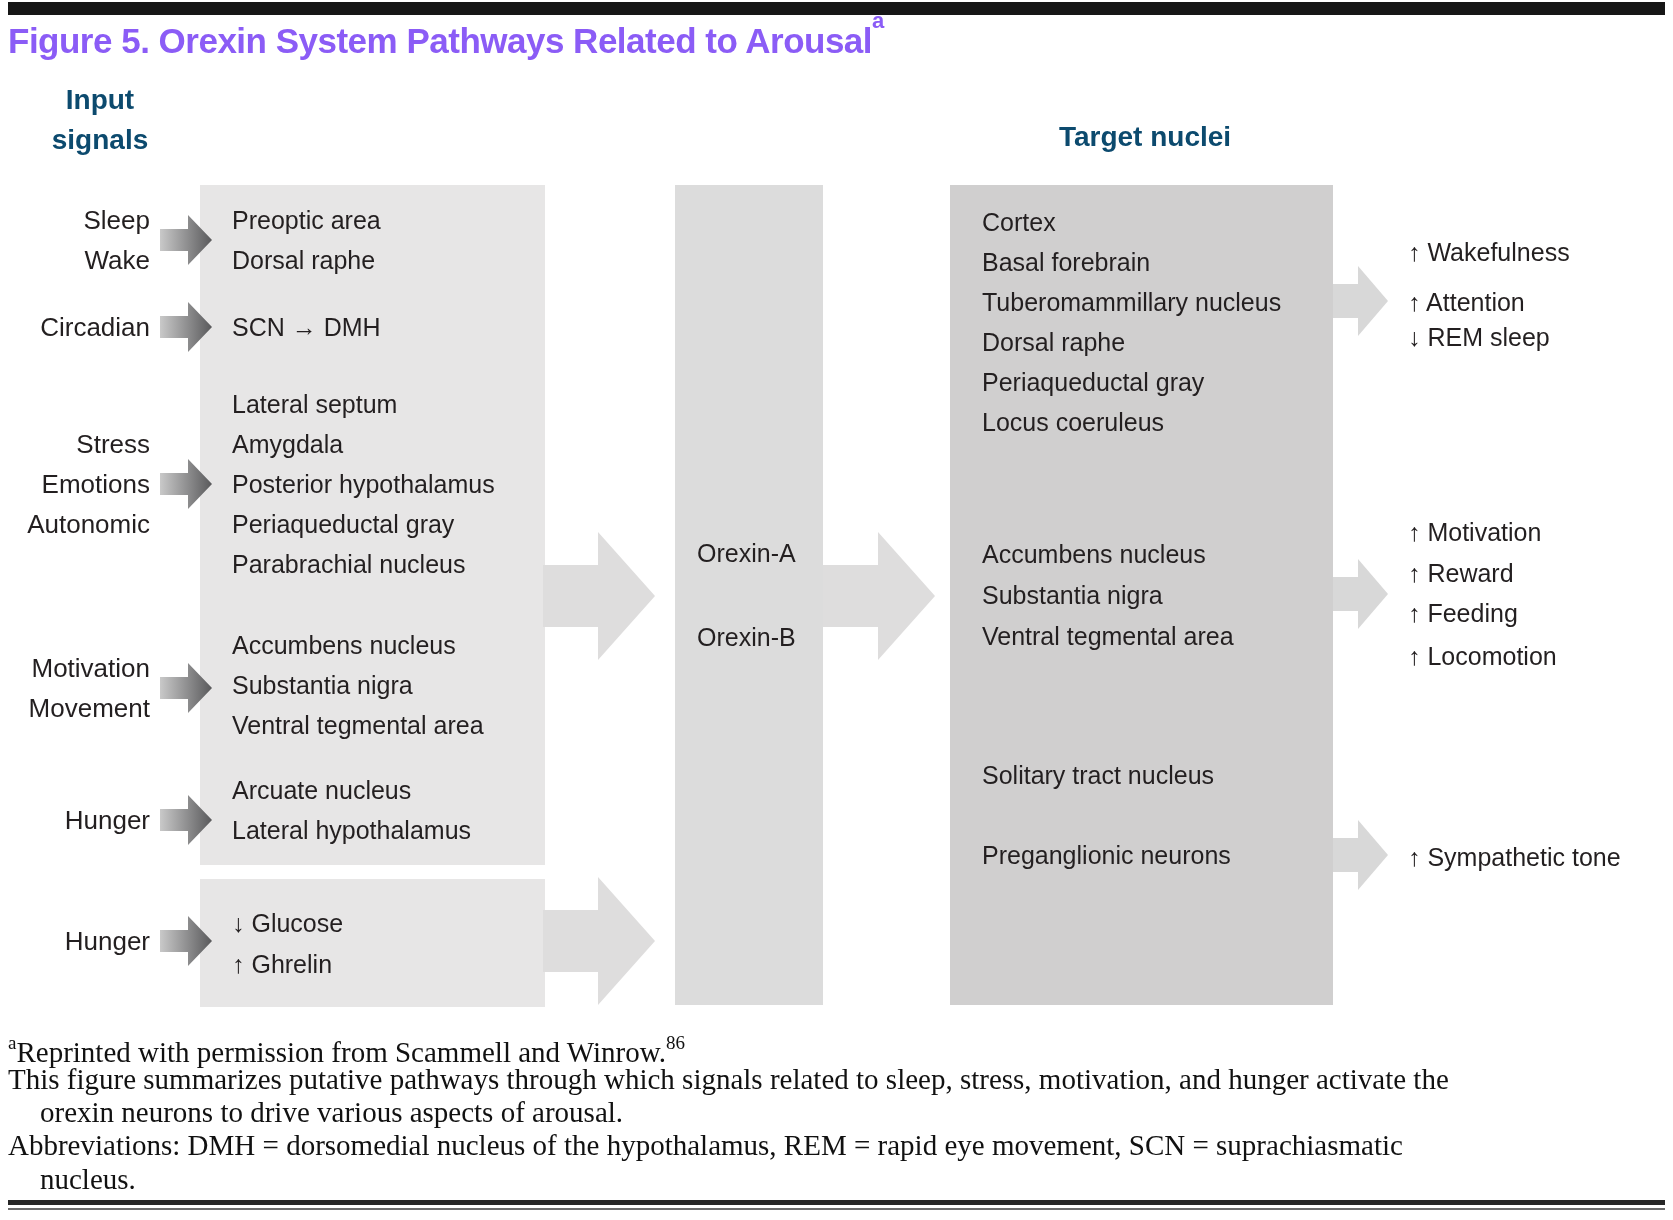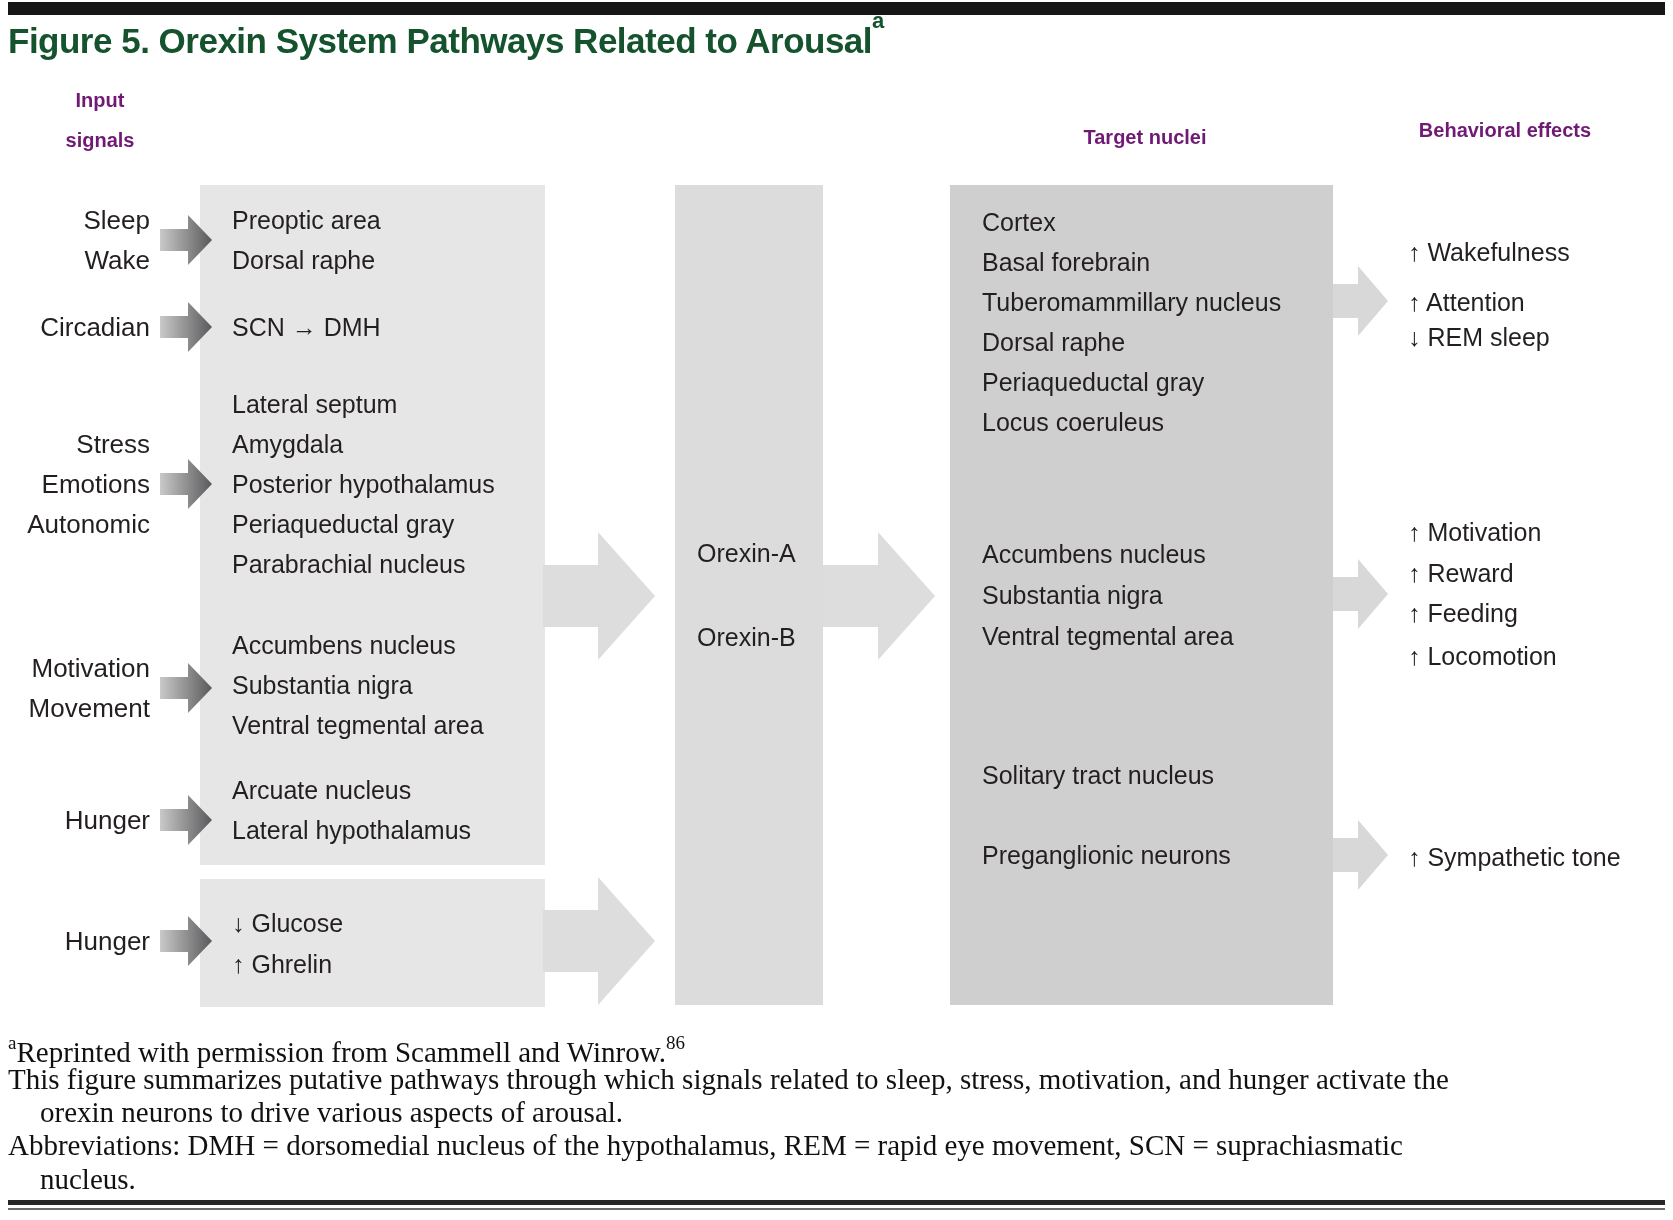--- a/index.html
+++ b/index.html
@@ -7,23 +7,23 @@
     --orexin-box:#dcdcdc;
     --target-box:#d0cfcf;
     --big-arrow:#dedddd;
     --behavioral-arrow:#d8d8d8;
     --text:#231f20;
   }
   html,body{margin:0;padding:0;background:#ffffff;}
   #figure{position:relative;width:1673px;height:1220px;background:#ffffff;overflow:hidden;
           font-family:"Liberation Sans",sans-serif;color:var(--text,#231f20);}
   .topbar{position:absolute;left:8px;top:2px;width:1657px;height:13px;background:#161616;}
-  .title{position:absolute;left:8px;top:20px;font-size:35px;font-weight:bold;letter-spacing:-0.5px;white-space:nowrap;color:#14532d;}
+  .title{position:absolute;left:8px;top:20px;font-size:35px;font-weight:bold;letter-spacing:-0.5px;white-space:nowrap;color:#8b5cf6;}
   .title sup{font-size:22px;position:relative;top:-12px;font-weight:bold;}
-  .colhead{position:absolute;font-size:20px;font-weight:bold;text-align:center;height:40px;line-height:40px;white-space:nowrap;color:#701a75;}
+  .colhead{position:absolute;font-size:28px;font-weight:bold;text-align:center;height:40px;line-height:40px;white-space:nowrap;color:#0c4a6e;}
   .box{position:absolute;}
   .box-afferent{left:200px;top:185px;width:345px;height:680px;background:var(--afferent-box,#e7e6e6);}
   .box-metabolic{left:200px;top:879px;width:345px;height:128px;background:var(--afferent-box,#e7e6e6);}
   .box-orexin{left:675px;top:185px;width:148px;height:820px;background:var(--orexin-box,#dcdcdc);}
   .box-target{left:950px;top:185px;width:383px;height:820px;background:var(--target-box,#d0cfcf);}
   .row{position:absolute;height:40px;line-height:40px;font-size:25px;white-space:nowrap;}
   .aff-row{left:232px;}
   .met-row{left:232px;}
   .orx-row{left:697px;}
   .tgt-row{left:982px;}
@@ -57,21 +57,20 @@
 
   <div class="topbar"></div>
 
   <div class="title">
     <span>Figure 5. Orexin System Pathways Related to Arousal</span><sup>a</sup>
   </div>
 
   <div class="colhead" style="left:10px;top:80px;width:180px;">Input</div>
   <div class="colhead" style="left:10px;top:120px;width:180px;">signals</div>
   <div class="colhead" style="left:990px;top:117px;width:310px;">Target nuclei</div>
-  <div class="colhead" style="left:1345px;top:110px;width:320px;">Behavioral effects</div>
 
   <div class="box box-afferent"></div>
   <div class="box box-metabolic"></div>
   <div class="box box-orexin"></div>
   <div class="box box-target"></div>
 
   <div class="inp-label" style="top:200px;">Sleep</div>
   <div class="inp-label" style="top:240px;">Wake</div>
   <div class="inp-label" style="top:307px;">Circadian</div>
   <div class="inp-label" style="top:424px;">Stress</div>

